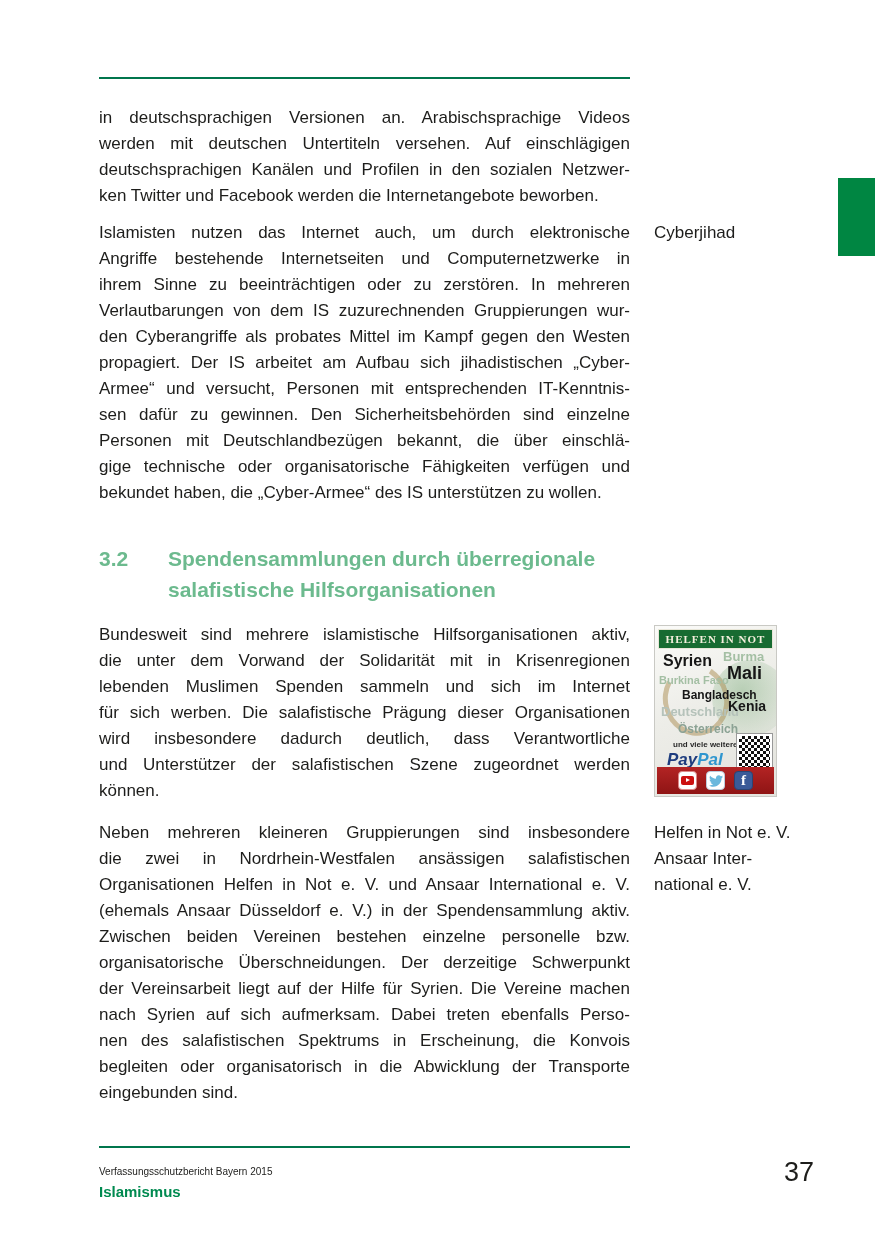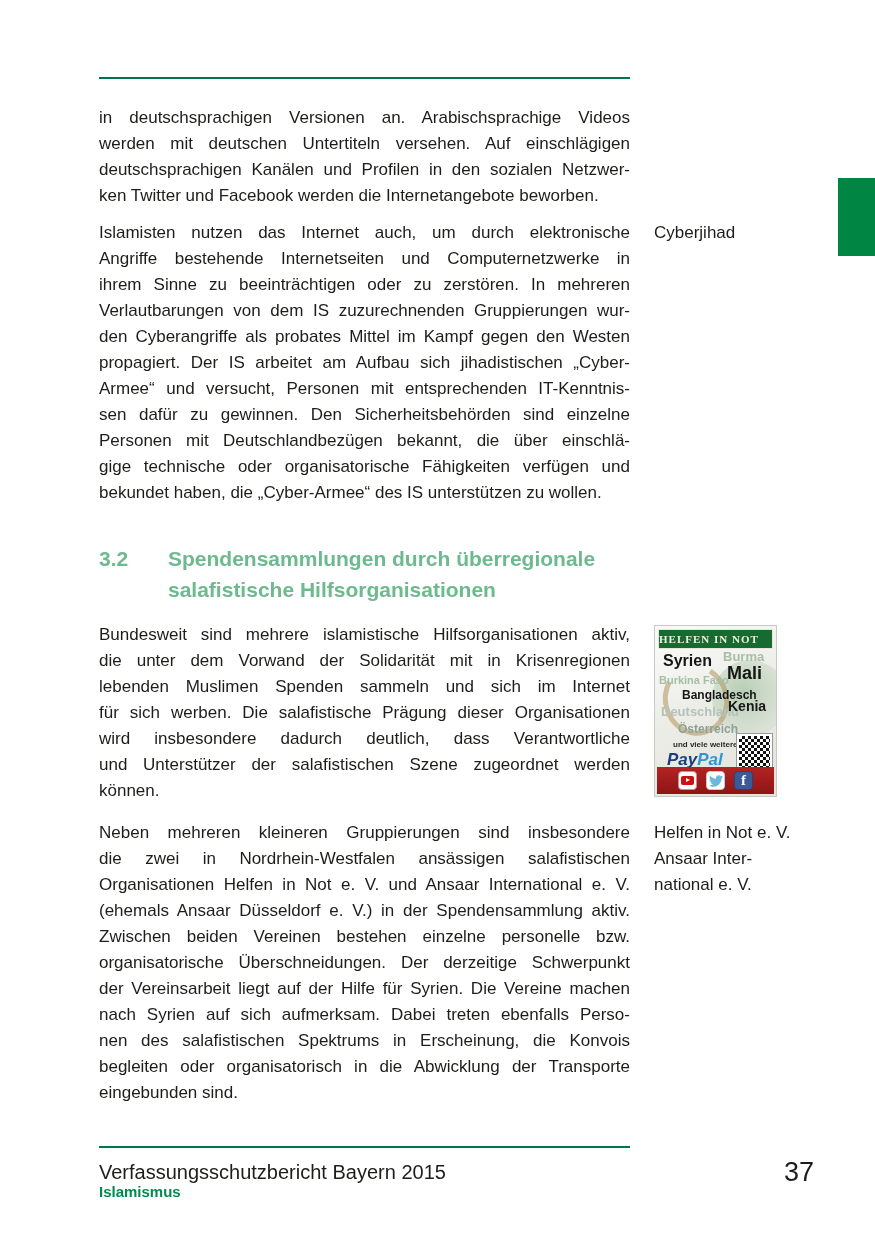--- a/index.html
+++ b/index.html
@@ -6,28 +6,28 @@
   body{width:875px;height:1241px;background:#ffffff;font-family:"Liberation Sans",sans-serif;color:#1d1d1b;position:relative;overflow:hidden;}
   .abs{position:absolute;}
   .rule{height:2px;background:#00754c;}
   .bodytext{font-size:17px;line-height:26px;color:#1d1d1b;}
   .para .jline{text-align:justify;text-align-last:justify;}
   .para .jline:last-child{text-align-last:left;}
   .marginnote{font-size:17px;line-height:26px;color:#1d1d1b;}
   .heading{display:flex;color:#6cba8e;font-weight:bold;font-size:21px;line-height:31px;}
   .heading .hnum{width:69px;flex:0 0 69px;}
   .tab{background:#008642;}
-  .footer-line1{font-size:20px;line-height:20px;color:#1d1d1b;}
+  .footer-line1{font-size:10px;line-height:20px;color:#1d1d1b;}
   .footer-line2{font-size:15px;line-height:20px;font-weight:bold;color:#008a50;}
   .pagenum{font-size:27px;color:#1d1d1b;}
 
   
   .flyer{width:123px;height:172px;background:linear-gradient(155deg,#fbfbf9 0%,#ededE8 45%,#e3e3dd 100%);border:1px solid #c9c9c4;box-sizing:border-box;overflow:hidden;}
   .flyer *{box-sizing:border-box;}
-  .flyer .banner{position:absolute;left:3px;top:3px;right:3px;height:20px;background:#176b31;border:1px solid #e8e6d8;color:#f3efdc;font-family:"Liberation Serif",serif;font-weight:bold;font-size:11px;letter-spacing:1px;text-align:left;line-height:18px;}
+  .flyer .banner{position:absolute;left:3px;top:3px;right:3px;height:20px;background:#176b31;border:1px solid #e8e6d8;color:#f3efdc;font-family:"Liberation Serif",serif;font-weight:bold;font-size:11px;letter-spacing:1px;text-align:center;line-height:18px;}
   .flyer .globe{position:absolute;right:-12px;top:34px;width:76px;height:76px;border-radius:50%;background:radial-gradient(circle at 40% 40%,rgba(120,170,120,0.45),rgba(120,170,120,0.12) 70%);}
   .flyer .ring{position:absolute;left:8px;top:38px;width:66px;height:72px;border:5px solid rgba(170,140,80,0.5);border-radius:50%;transform:rotate(-15deg);border-top-color:transparent;}
   .flyer .c{position:absolute;font-weight:bold;white-space:nowrap;}
   .flyer .dark{color:#161616;}
   .flyer .fadegreen{color:#a4bfa4;}
   .flyer .fadegray{color:#b5c2ba;}
   .flyer .midgray{color:#8ba294;}
   .flyer .more{position:absolute;left:6px;top:114px;font-size:8px;font-weight:bold;color:#2a2a2a;padding-left:12px;}
   .flyer .paypal{position:absolute;left:12px;top:124px;font-size:17px;font-weight:bold;font-style:italic;}
   .flyer .pp1{color:#1d3c7e;}

